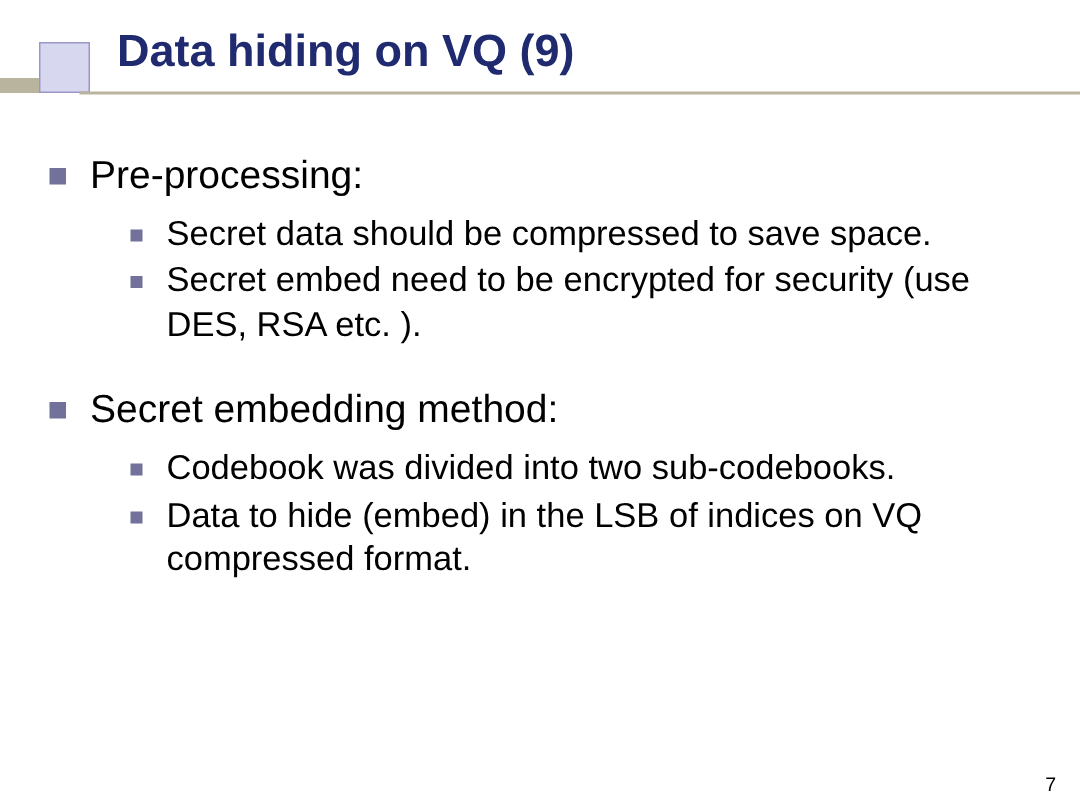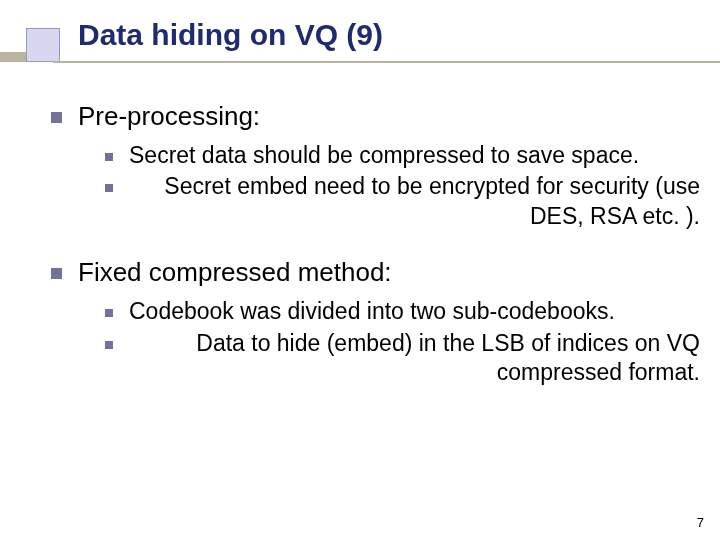--- a/index.html
+++ b/index.html
@@ -40,21 +40,21 @@
     position: absolute;
     top: 18px;
     left: 78px;
     font-size: 30px;
     font-weight: bold;
     color: #1f2a6f;
   }
   .content {
     position: absolute;
     top: 100px;
-    left: 51px;
+    left: 33px;
     right: 20px;
   }
   .lvl1 {
     display: flex;
     align-items: flex-start;
     margin-bottom: 6px;
   }
   .lvl1 .bullet {
     width: 11px;
     height: 11px;
@@ -70,21 +70,20 @@
   }
   .sublist {
     margin-left: 54px;
     margin-top: 8px;
     margin-bottom: 24px;
   }
   .lvl2 {
     display: flex;
     align-items: flex-start;
     margin-bottom: 2px;
-    text-align: right;
   }
   .lvl2 .bullet {
     width: 8px;
     height: 8px;
     background: #717199;
     margin-right: 16px;
     margin-top: 12px;
     flex-shrink: 0;
   }
   .lvl2 .text {
@@ -121,21 +120,21 @@
       <div class="text">Secret data should be compressed to save space.</div>
     </div>
     <div class="lvl2">
       <div class="bullet"></div>
       <div class="text">Secret embed need to be encrypted for security (use DES, RSA etc. ).</div>
     </div>
   </div>
 
   <div class="lvl1">
     <div class="bullet"></div>
-    <div class="text">Fixed compressed method:</div>
+    <div class="text">Secret embedding method:</div>
   </div>
   <div class="sublist">
     <div class="lvl2">
       <div class="bullet"></div>
       <div class="text">Codebook was divided into two sub-codebooks.</div>
     </div>
     <div class="lvl2">
       <div class="bullet"></div>
       <div class="text">Data to hide (embed) in the LSB of indices on VQ compressed format.</div>
     </div>

